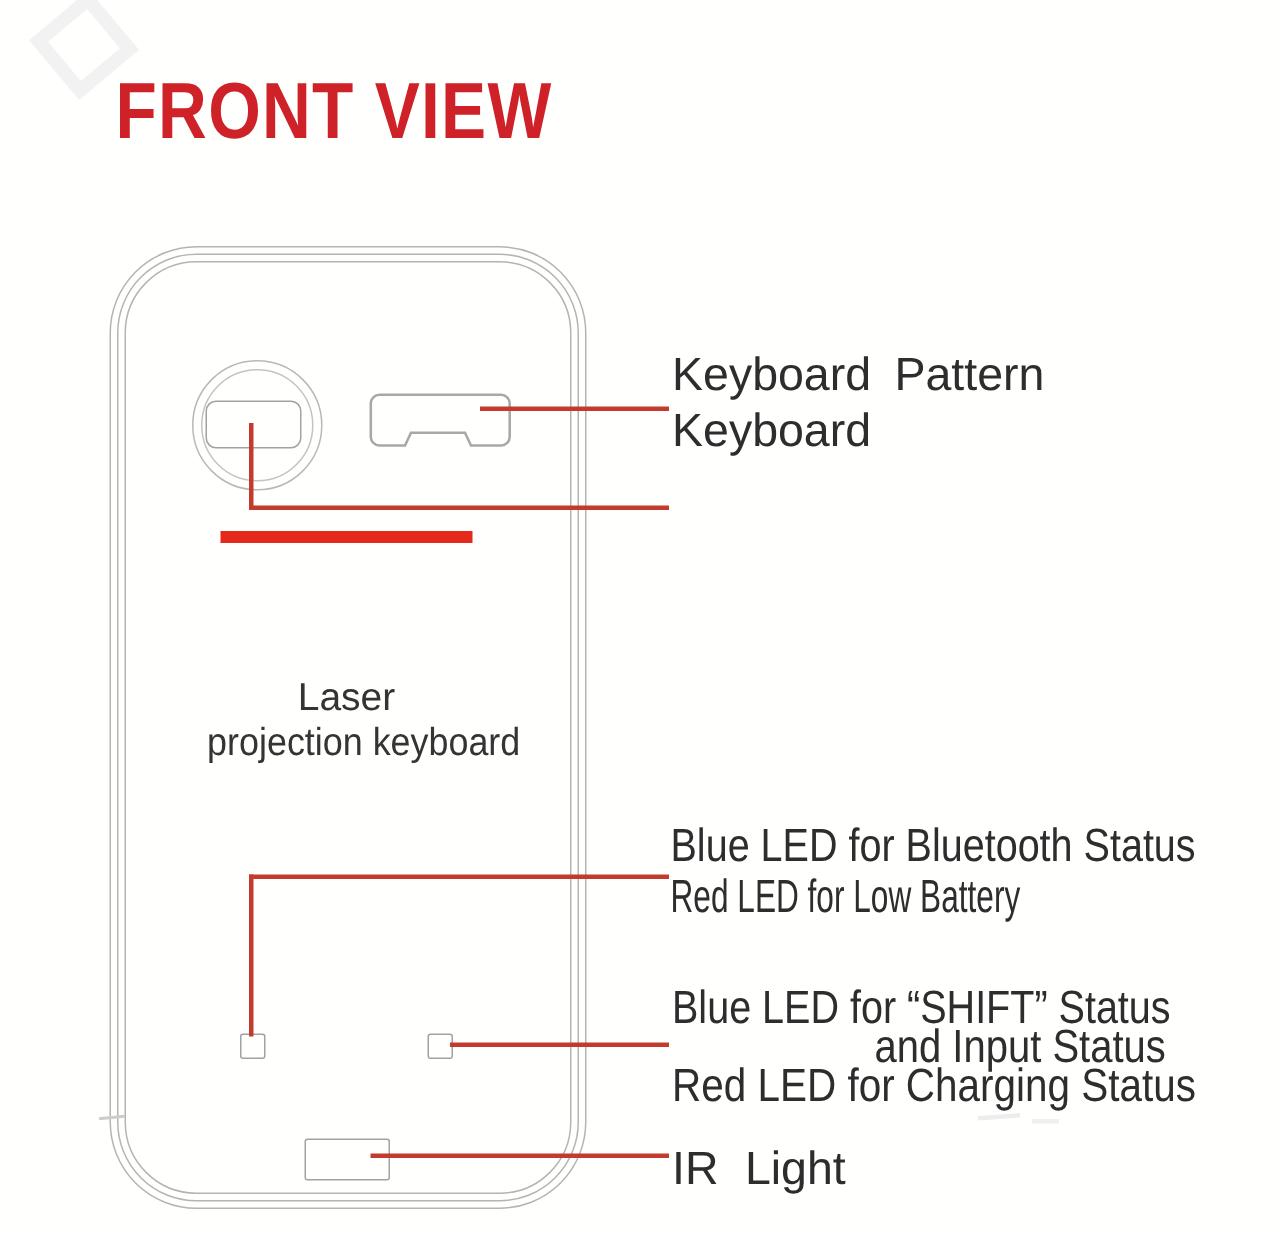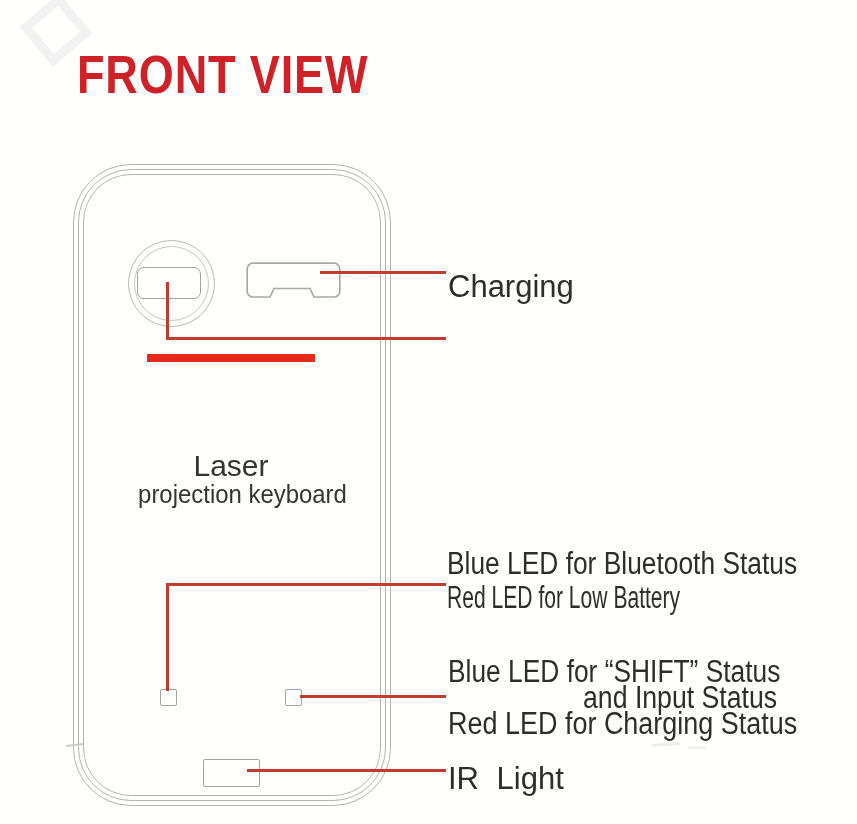--- a/index.html
+++ b/index.html
@@ -24,21 +24,21 @@
   
   .lens-outer{position:absolute;left:128px;top:240px;width:85px;height:85px;border:1.7px solid #b8b8b8;border-radius:50%;}
   .lens-inner{position:absolute;left:134px;top:246px;width:73px;height:73px;border:1.4px solid #c4c4c4;border-radius:50%;}
   .sensor-window{position:absolute;left:137px;top:267px;width:62px;height:30px;border:1.7px solid var(--part-gray);border-radius:7px;background:#fffffe;}
   
   .projector{position:absolute;left:246px;top:262px;}
   
   .red-bar{position:absolute;left:147px;top:354px;width:168px;height:8px;background:var(--bar-red);}
   
   .dev-line{position:absolute;left:130px;width:202px;text-align:center;white-space:nowrap;}
-  .dev-1{top:449px;font-size:30px;color:#343434;}
+  .dev-1{top:449px;font-size:26px;color:#343434;}
   .dev-2{top:479px;font-size:26px;color:#343434;transform:scaleX(.92);transform-origin:50% 50%;}
   
   .led{position:absolute;width:15px;height:15px;border:1.5px solid var(--part-gray);border-radius:2px;background:#fffffe;}
   .led-left{left:160px;top:689px;}
   .led-right{left:285px;top:689px;}
   .ir-window{position:absolute;left:203px;top:759px;width:55px;height:26px;border:1.7px solid var(--part-gray);border-radius:2px;background:#fffffe;}
   
   .rline{position:absolute;background:var(--line-red);}
   .l-proj  {left:320px;top:271px;width:126px;height:3px;}
   .l-sens-v{left:166px;top:282px;width:3px;height:58px;}
@@ -97,21 +97,22 @@
   <div class="ir-window"></div>
 
   <div class="rline l-proj"></div>
   <div class="rline l-sens-v"></div>
   <div class="rline l-sens-h"></div>
   <div class="rline l-bt-h"></div>
   <div class="rline l-bt-v"></div>
   <div class="rline l-shift"></div>
   <div class="rline l-ir"></div>
 
-  <div class="lbl lbl-kp2">Charging</div>
+  <div class="lbl lbl-kp1">Keyboard Pattern</div>
+  <div class="lbl lbl-kp2">Keyboard</div>
   <div class="lbl lbl-bt1">Blue LED for Bluetooth Status</div>
   <div class="lbl lbl-bt2">Red LED for Low Battery</div>
   <div class="lbl lbl-sh1">Blue LED for “SHIFT” Status</div>
   <div class="lbl lbl-sh2">and Input Status</div>
   <div class="lbl lbl-sh3">Red LED for Charging Status</div>
   <div class="lbl lbl-ir">IR Light</div>
 
 </div>
 
 </body></html>

